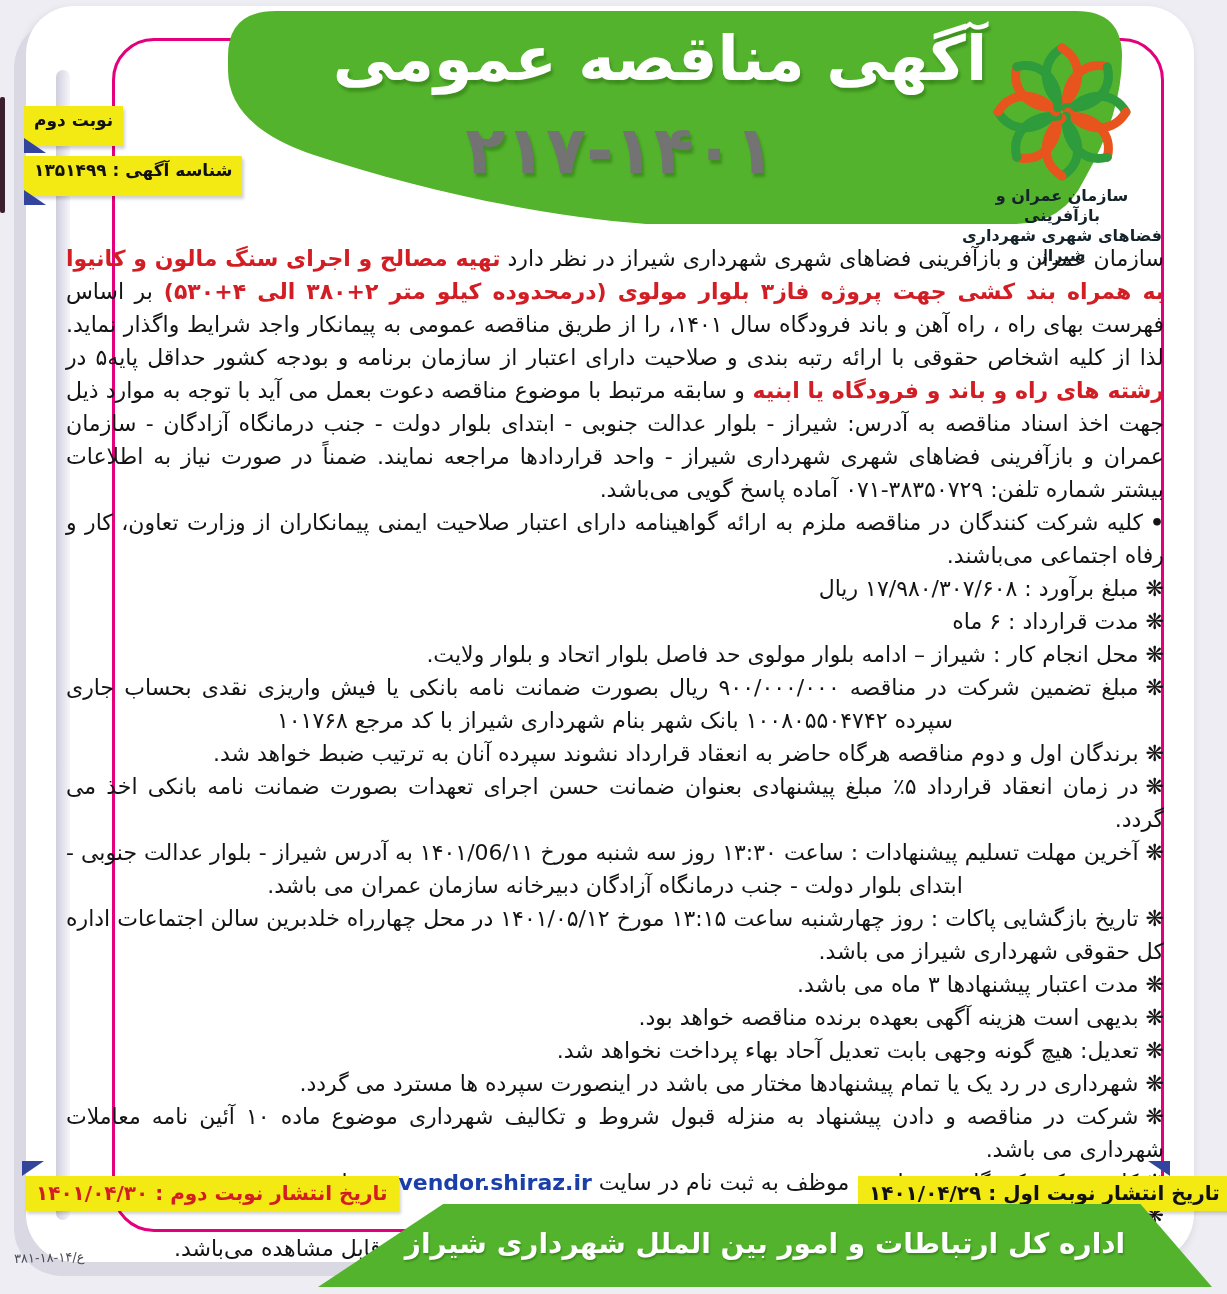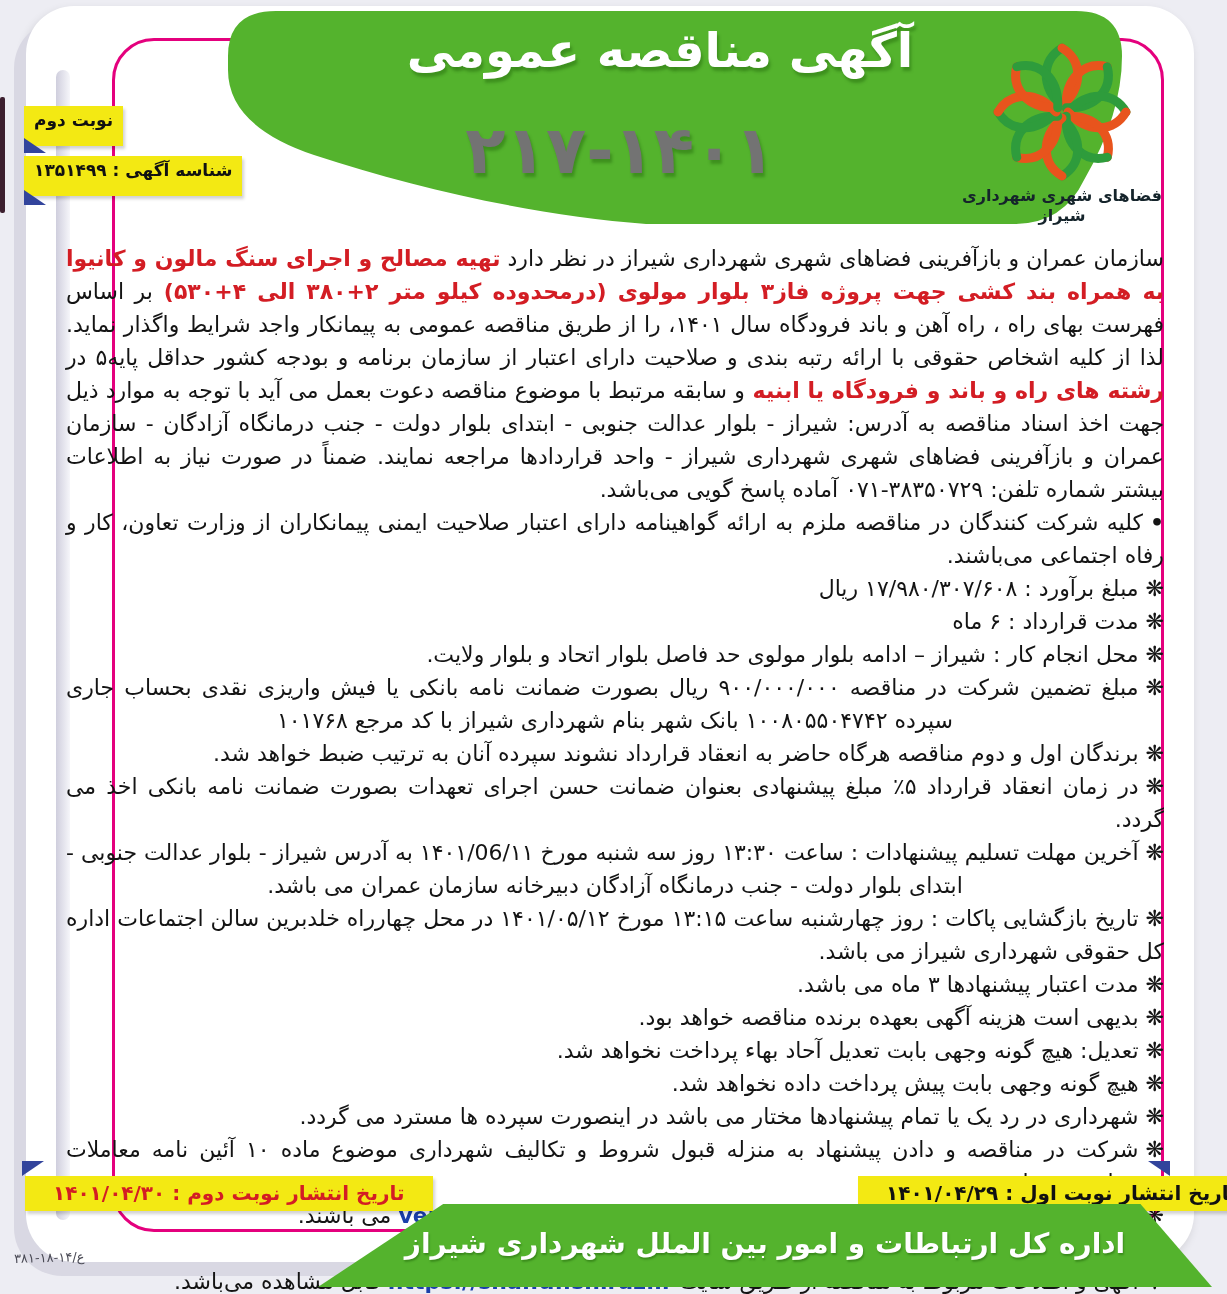--- a/index.html
+++ b/index.html
@@ -14,21 +14,21 @@
         border-radius:48px;box-shadow:-12px 14px 0 var(--shadow),-2px 4px 10px rgba(0,0,0,.12)}
   .pink-frame{position:absolute;left:112px;top:38px;width:1052px;height:1194px;
         border:3px solid var(--pink);border-radius:42px}
   .curl{position:absolute;left:56px;top:70px;width:14px;height:1150px;border-radius:10px;
         background:linear-gradient(90deg,#cfcedd,#f6f6fa)}
   .edge-mark{position:absolute;left:0;top:97px;width:5px;height:116px;background:#3c1f2e;border-radius:2px}
 
   
   .banner-svg{position:absolute;left:210px;top:8px;width:934px;height:222px}
   .banner-title{position:absolute;left:250px;top:22px;width:820px;text-align:center;color:#fff;
-        font-weight:bold;font-size:48px;text-shadow:2px 4px 3px rgba(20,80,0,.35);direction:rtl}
+        font-weight:bold;font-size:62px;text-shadow:2px 4px 3px rgba(20,80,0,.35);direction:rtl}
   .banner-number{position:absolute;left:300px;top:112px;width:640px;text-align:center;color:#737373;
         font-weight:bold;font-size:66px;text-shadow:2px 4px 3px rgba(20,80,0,.35);direction:rtl}
 
   
   .logo-box{position:absolute;left:962px;top:38px;width:200px;text-align:center}
   .logo-box svg{display:block;margin:0 auto}
   .org-name{direction:rtl;font-weight:bold;color:#15242b;font-size:16px;line-height:20px}
 
   
   .badge{position:absolute;background:var(--yellow);color:#111;font-weight:bold;font-size:17px;
@@ -48,21 +48,21 @@
   .item{text-align:justify;text-align-last:right}
   .item.last-center{text-align-last:center}
   .marker{font-weight:bold;margin-left:7px}
   .s-n{font-weight:normal}
   .s-b{font-weight:normal}
   .s-r{font-weight:bold;color:var(--red)}
   .s-u{font-weight:bold;color:var(--link)}
 
   
   .pub-badge{position:absolute;background:var(--yellow);font-weight:bold;font-size:20px;
-        padding:5px 28px 6px;direction:rtl;white-space:nowrap;box-shadow:2px 3px 3px rgba(0,0,0,.18)}
+        padding:5px 11px 6px;direction:rtl;white-space:nowrap;box-shadow:2px 3px 3px rgba(0,0,0,.18)}
   .pub-second{left:25px;top:1176px;color:var(--red)}
   .pub-first{left:858px;top:1176px;color:#111}
   .trapezoid{position:absolute;left:318px;top:1204px;width:894px;height:83px;background:var(--green);
         clip-path:polygon(14% 0,92% 0,100% 100%,0 100%);display:flex;align-items:center;justify-content:center}
   .trapezoid .txt{direction:rtl;color:#fff;font-weight:bold;font-size:28px;
         text-shadow:1px 2px 2px rgba(20,80,0,.4);padding-bottom:4px}
   .page-num{position:absolute;left:1118px;top:1300px;font-weight:bold;font-size:25px;color:#111;direction:rtl}
   .print-code{position:absolute;left:14px;top:1250px;font-size:13px;color:#4a4a55;direction:ltr;
         transform:rotate(-1.5deg);letter-spacing:1px}
 </style>
@@ -110,20 +110,21 @@
       <g transform="rotate(270)">
           <path d="M0,-6 C-22,-26 -20,-52 0,-64" stroke="#2e9c3c"></path>
           <path d="M0,-6 C22,-26 20,-52 0,-64" stroke="#e8541d"></path>
         </g>
       <g transform="rotate(315)">
           <path d="M0,-6 C-22,-26 -20,-52 0,-64" stroke="#e8541d"></path>
           <path d="M0,-6 C22,-26 20,-52 0,-64" stroke="#2e9c3c"></path>
         </g>
     </g>
   </svg>
+  <div class="org-name">سازمان عمران و بازآفرینی</div>
   <div class="org-name">فضاهای شهری شهرداری شیراز</div>
 </div>
 
 <div class="badge badge-round">نوبت دوم</div>
 <div class="tri tri-a"></div>
 <div class="badge badge-id">شناسه آگهی : ۱۳۵۱۴۹۹</div>
 <div class="tri tri-b"></div>
 
 <div class="content">
   <p class="intro"><span class="s-b">سازمان عمران و بازآفرینی فضاهای شهری شهرداری شیراز </span><span class="s-n">در نظر دارد </span><span class="s-r">تهیه مصالح و اجرای سنگ مالون و کانیوا به همراه بند کشی جهت پروژه فاز۳ بلوار مولوی (درمحدوده کیلو متر ۲+۳۸۰ الی ۴+۵۳۰) </span><span class="s-n">بر اساس فهرست بهای راه ، راه آهن و باند فرودگاه سال ۱۴۰۱، را از طریق مناقصه عمومی به پیمانکار واجد شرایط واگذار نماید. لذا از کلیه اشخاص حقوقی با ارائه رتبه بندی و صلاحیت دارای اعتبار از سازمان برنامه و بودجه کشور حداقل پایه۵ در </span><span class="s-r">رشته های راه و باند و فرودگاه یا ابنیه </span><span class="s-n">و سابقه مرتبط با موضوع مناقصه دعوت بعمل می آید با توجه به موارد ذیل جهت اخذ اسناد مناقصه به آدرس: شیراز - بلوار عدالت جنوبی - ابتدای بلوار دولت - جنب درمانگاه آزادگان - سازمان عمران و بازآفرینی فضاهای شهری شهرداری شیراز - واحد قراردادها مراجعه نمایند. ضمناً در صورت نیاز به اطلاعات بیشتر شماره تلفن: ۳۸۳۵۰۷۲۹-۰۷۱ آماده پاسخ گویی می‌باشد.</span></p>
@@ -133,21 +134,20 @@
       <div class="item"><span class="marker">❋</span><span class="s-n">مدت قرارداد : ۶ ماه</span></div>
       <div class="item"><span class="marker">❋</span><span class="s-n">محل انجام کار : شیراز – ادامه بلوار مولوی حد فاصل بلوار اتحاد و بلوار ولایت.</span></div>
       <div class="item last-center"><span class="marker">❋</span><span class="s-n">مبلغ تضمین شرکت در مناقصه ۹۰۰/۰۰۰/۰۰۰ ریال بصورت ضمانت نامه بانکی یا فیش واریزی نقدی بحساب جاری سپرده ۱۰۰۸۰۵۵۰۴۷۴۲ بانک شهر بنام شهرداری شیراز با کد مرجع ۱۰۱۷۶۸</span></div>
       <div class="item"><span class="marker">❋</span><span class="s-n">برندگان اول و دوم مناقصه هرگاه حاضر به انعقاد قرارداد نشوند سپرده آنان به ترتیب ضبط خواهد شد.</span></div>
       <div class="item"><span class="marker">❋</span><span class="s-n">در زمان انعقاد قرارداد ۵٪ مبلغ پیشنهادی بعنوان ضمانت حسن اجرای تعهدات بصورت ضمانت نامه بانکی اخذ می گردد.</span></div>
       <div class="item last-center"><span class="marker">❋</span><span class="s-n">آخرین مهلت تسلیم پیشنهادات : ساعت ۱۳:۳۰ روز سه شنبه مورخ ۱۴۰۱/06/۱۱ به آدرس شیراز - بلوار عدالت جنوبی - ابتدای بلوار دولت - جنب درمانگاه آزادگان دبیرخانه سازمان عمران می باشد.</span></div>
       <div class="item"><span class="marker">❋</span><span class="s-n">تاریخ بازگشایی پاکات : روز چهارشنبه ساعت ۱۳:۱۵ مورخ ۱۴۰۱/۰۵/۱۲ در محل چهارراه خلدبرین سالن اجتماعات اداره کل حقوقی شهرداری شیراز می باشد.</span></div>
       <div class="item"><span class="marker">❋</span><span class="s-n">مدت اعتبار پیشنهادها ۳ ماه می باشد.</span></div>
       <div class="item"><span class="marker">❋</span><span class="s-n">بدیهی است هزینه آگهی بعهده برنده مناقصه خواهد بود.</span></div>
       <div class="item"><span class="marker">❋</span><span class="s-n">تعدیل: هیچ گونه وجهی بابت تعدیل آحاد بهاء پرداخت نخواهد شد.</span></div>
-      <div class="item"><span class="marker">❋</span><span class="s-n">هیچ گونه وجهی بابت پیش پرداخت داده نخواهد شد.</span></div>
       <div class="item"><span class="marker">❋</span><span class="s-n">شهرداری در رد یک یا تمام پیشنهادها مختار می باشد در اینصورت سپرده ها مسترد می گردد.</span></div>
       <div class="item"><span class="marker">❋</span><span class="s-n">شرکت در مناقصه و دادن پیشنهاد به منزله قبول شروط و تکالیف شهرداری موضوع ماده ۱۰ آئین نامه معاملات شهرداری می باشد.</span></div>
       <div class="item"><span class="marker">❋</span><span class="s-n">کلیه شرکت کنندگان در مناقصه موظف به ثبت نام در سایت </span><span class="s-u">vendor.shiraz.ir</span><span class="s-n"> می باشند.</span></div>
       <div class="item"><span class="marker">❋</span><span class="s-n">سایر اطلاعات و جزئیات مربوط به مناقصه در اسناد مناقصه مندرج است.</span></div>
       <div class="item"><span class="marker">❋</span><span class="s-n">آگهی و اطلاعات مربوط به مناقصه از طریق سایت </span><span class="s-u">https://shaffaf.shiraz.ir</span><span class="s-n"> قابل مشاهده می‌باشد.</span></div>
     </div>
 </div>
 
 <div class="tri tri-c"></div>
 <div class="pub-badge pub-second">تاریخ انتشار نوبت دوم : ۱۴۰۱/۰۴/۳۰</div>

